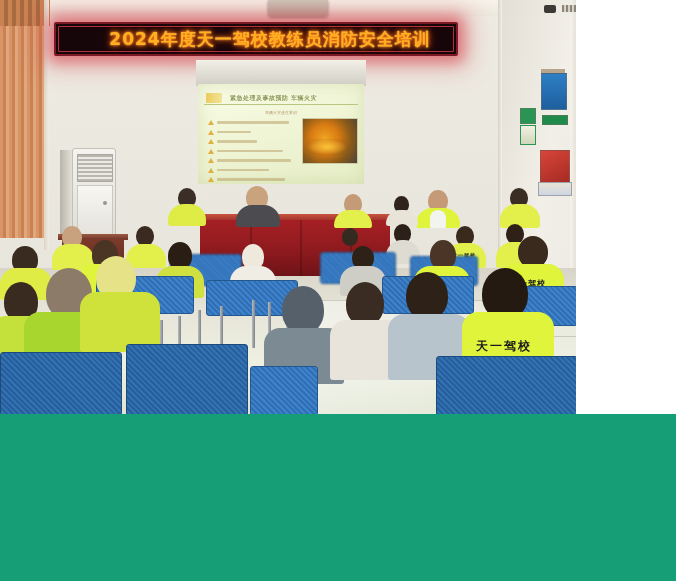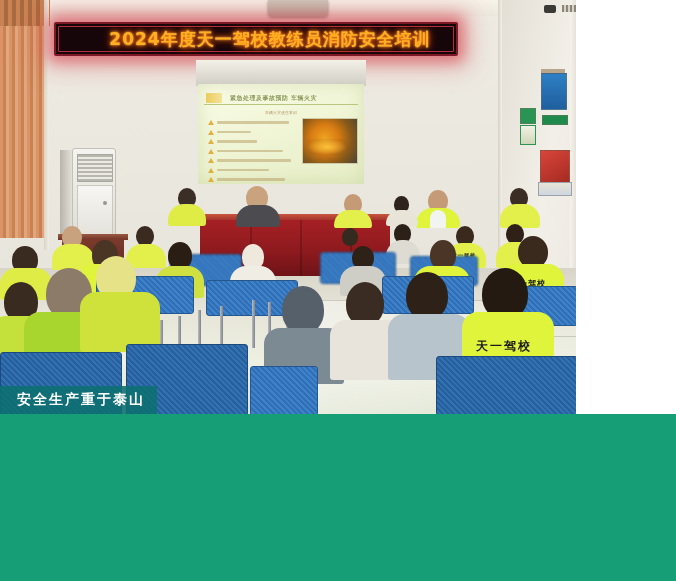--- a/index.html
+++ b/index.html
@@ -351,22 +351,19 @@
     <div class="body blur" style="left:462px;top:312px;width:92px;height:74px;background:#dff43a;">
       <div class="vest-txt" style="left:14px;top:26px;font-size:12px;letter-spacing:2px;">天一驾校</div>
       <div class="vest-sub" style="left:22px;top:46px;font-size:4.5px;">TIANYI JIAXIAO</div>
     </div>
 
     <div class="chair-dark blur" style="left:0px;top:352px;width:120px;height:62px;"></div>
     <div class="chair-dark blur" style="left:126px;top:344px;width:120px;height:70px;"></div>
     <div class="chair-dark blur" style="left:436px;top:356px;width:140px;height:58px;"></div>
     <div class="chair blur" style="left:250px;top:366px;width:66px;height:48px;"></div>
 
-    <div class="tag">
-      <span>安全生产重于泰山</span>
-    </div>
   </div>
 
   <div class="green-band">
     
   </div>
 
 </div>
 
 </body></html>

